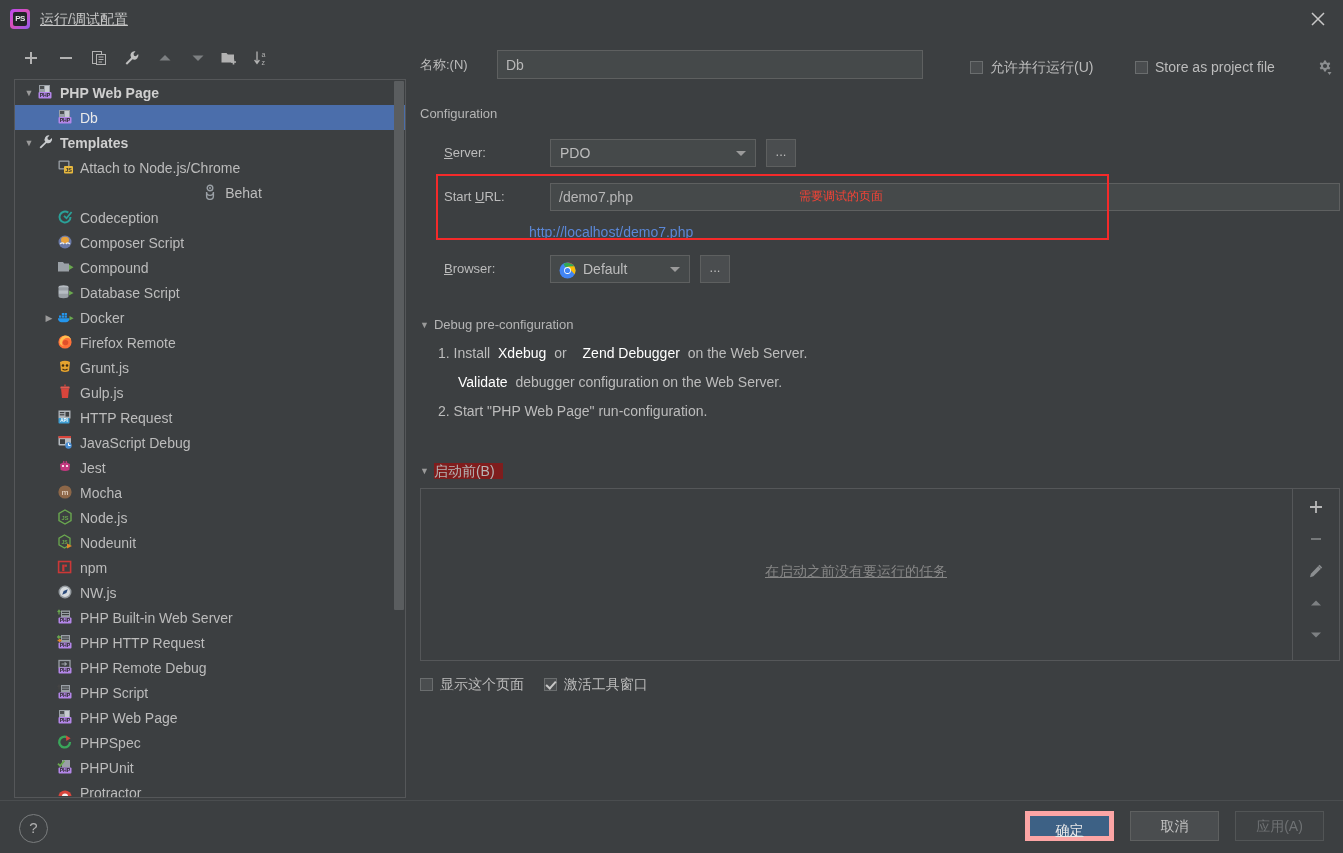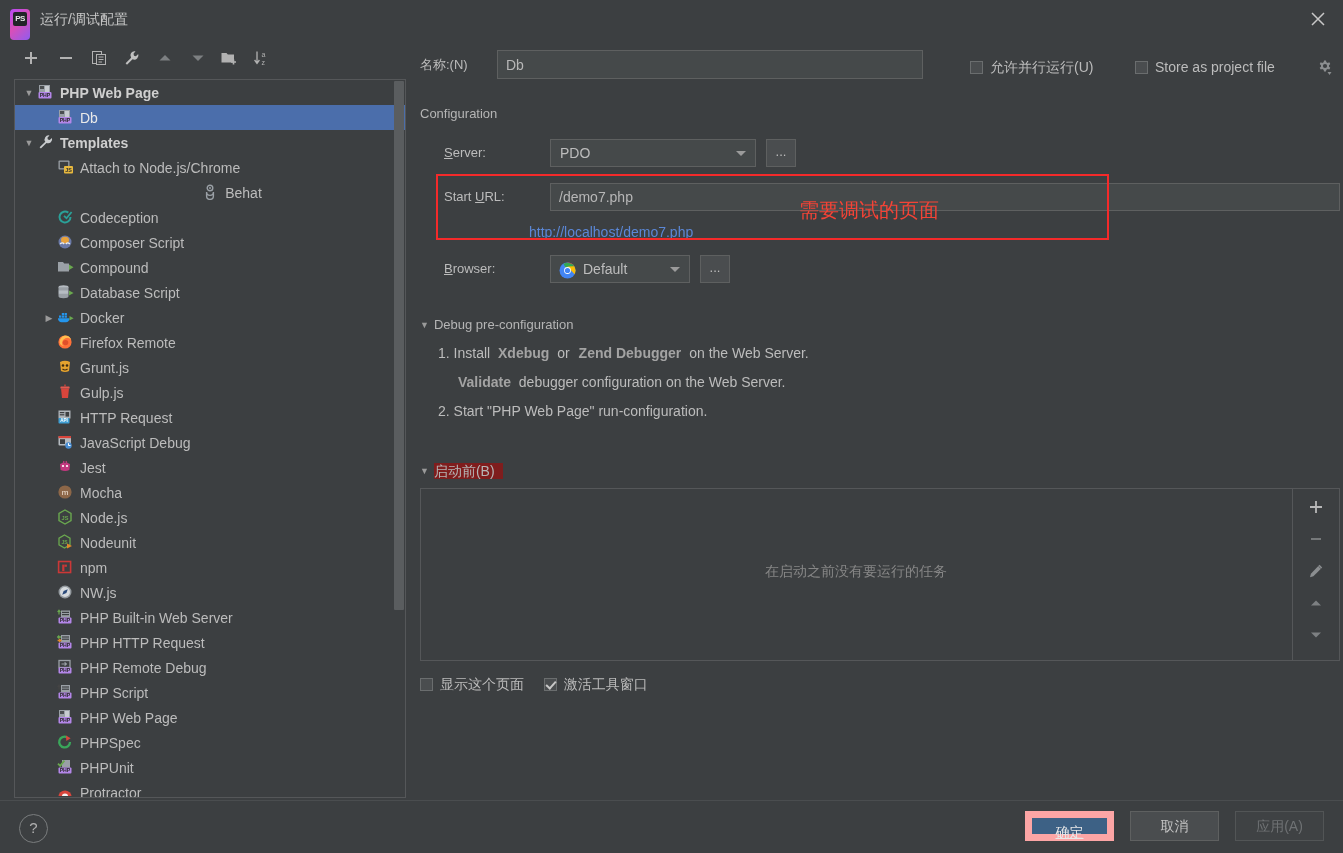--- a/index.html
+++ b/index.html
@@ -7,25 +7,25 @@
     width:1343px;height:853px;overflow:hidden;
     background:#3c3f41;
     font-family:"Liberation Sans","DejaVu Sans",sans-serif;
     font-size:13px;color:#bbbbbb;
     -webkit-font-smoothing:antialiased;
   }
   #root{position:relative;width:1343px;height:853px;background:#3c3f41;}
 
   
   .titlebar{position:absolute;left:0;top:0;width:1343px;height:38px;background:#3c3f41;}
-  .ps-icon{position:absolute;left:10px;top:9px;width:20px;height:31px;border-radius:4px;
+  .ps-icon{position:absolute;left:10px;top:9px;width:20px;height:20px;border-radius:4px;
     background:linear-gradient(135deg,#b74af7 0%,#d94fb8 45%,#8f5cf0 100%);}
   .ps-icon .inner{position:absolute;left:3px;top:3px;width:14px;height:14px;background:#222428;border-radius:2px;
     color:#e6e6e6;font-size:8px;font-weight:bold;line-height:14px;text-align:center;letter-spacing:-0.5px;}
-  .title-text{position:absolute;left:40px;top:9px;font-size:14px;color:#c8c8c8;line-height:20px;}
+  .title-text{position:absolute;left:40px;top:9px;font-size:14px;color:#c8c8c8;line-height:20px;text-decoration:underline;}
   .close-btn{position:absolute;right:14px;top:8px;width:22px;height:22px;cursor:default;}
   .close-btn svg{display:block;}
 
   
   .left-toolbar{position:absolute;left:0;top:40px;width:406px;height:38px;background:#3c3f41;}
   .tb-icon{position:absolute;top:6px;width:26px;height:26px;cursor:default;}
   .tb-icon svg{display:block;margin:3px auto;}
 
   .tree-panel{position:absolute;left:14px;top:79px;width:392px;height:719px;
     background:#3c3f41;border:1px solid #555759;box-sizing:border-box;overflow:hidden;}
@@ -68,43 +68,43 @@
   .fieldrow{position:absolute;}
   .combo{position:absolute;box-sizing:border-box;height:28px;background:#45494a;
     border:1px solid #5e6060;color:#bdbdbd;font-size:14px;line-height:26px;padding-left:9px;cursor:default;}
   .combo .arrow{position:absolute;right:9px;top:11px;width:0;height:0;
     border-left:5px solid transparent;border-right:5px solid transparent;border-top:5px solid #9b9b9b;}
   .dots-btn{position:absolute;box-sizing:border-box;width:30px;height:28px;background:#4a4d4f;
     border:1px solid #5e6060;color:#bdbdbd;font-size:13px;line-height:23px;text-align:center;cursor:default;}
   .textinput{position:absolute;box-sizing:border-box;height:28px;background:#45494a;border:1px solid #5e6060;
     color:#b7b7b7;font-size:14px;padding:0 8px;line-height:26px;font-family:inherit;}
   .linktext{color:#5b87d6;font-size:14px;}
-  .annot{position:absolute;color:#f44336;font-size:20px;margin-top:9px;}
+  .annot{position:absolute;color:#f44336;font-size:12px;}
   .redbox{position:absolute;border:2px solid #f52a2a;box-sizing:border-box;pointer-events:none;}
 
   .dbg-line{position:absolute;font-size:14px;color:#bcbcbc;white-space:nowrap;}
-  .dbg-link{color:#a3a3a3;font-weight:bold;}
+  .dbg-link{color:#ffffff;}
 
   .tasks-box{position:absolute;left:6px;top:444px;width:920px;height:173px;box-sizing:border-box;
     background:#3c3f41;border:1px solid #555759;}
-  .tasks-empty{position:absolute;left:0;right:48px;top:74px;text-align:center;color:#868686;font-size:14px;}
+  .tasks-empty{position:absolute;left:0;right:48px;top:74px;text-align:center;color:#868686;font-size:14px;text-decoration:underline;}
   .tasks-side{position:absolute;right:0;top:0;width:46px;height:171px;border-left:1px solid #555759;}
   .side-btn{position:absolute;left:7px;width:32px;height:30px;cursor:default;}
   .side-btn svg{display:block;margin:6px auto;}
 
   .bottom-chks{position:absolute;left:6px;top:632px;}
   .bc{display:inline-block;margin-right:16px;font-size:14px;cursor:default;}
 
   
   .footer{position:absolute;left:0;top:800px;width:1343px;height:53px;background:#3c3f41;border-top:1px solid #4a4d4f;}
   .help-btn{position:absolute;left:19px;top:13px;width:27px;height:27px;border-radius:50%;
     border:1px solid #7a7d7e;color:#b0b0b0;font-size:15px;line-height:25px;text-align:center;cursor:default;}
   .btn{position:absolute;top:10px;height:30px;box-sizing:border-box;font-size:14px;
     text-align:center;line-height:28px;cursor:default;font-family:inherit;}
-  .btn.primary{background:#3d6185;border:7px solid #fca5a5;color:#e8e8e8;text-decoration:underline;}
+  .btn.primary{background:#3d6185;border:5px solid #fca5a5;color:#e8e8e8;text-decoration:underline;}
   .btn.normal{background:#4a4d4f;border:1px solid #5e6060;color:#c4c4c4;}
   .btn.disabled{background:#3f4244;border:1px solid #525556;color:#6f7274;}
 </style>
 </head>
 <body>
 
 <div id="root">
 
   <div class="titlebar">
     <div class="ps-icon">
@@ -411,21 +411,21 @@
         <div class="sec-line"></div>
         <span class="sec-tw" style="background:#3c3f41;">▼</span>
         <span class="sec-title" style="background:#3c3f41;">Debug pre-configuration</span>
       </div>
     </div>
 
     <div class="dbg-line" style="left:24px;top:301px;">
       <span>1. Install</span>
       <span class="dbg-link" style="margin-left:4px">Xdebug</span>
       <span style="margin-left:4px">or</span>
-      <span class="dbg-link" style="margin-left:5px">Zend Debugger</span>
+      <span class="dbg-link" style="margin-left:12px">Zend Debugger</span>
       <span style="margin-left:4px">on the Web Server.</span>
     </div>
     <div class="dbg-line" style="left:44px;top:330px;">
       <span class="dbg-link">Validate</span>
       <span style="margin-left:4px">debugger configuration on the Web Server.</span>
     </div>
     <div class="dbg-line" style="left:24px;top:359px;">2. Start "PHP Web Page" run-configuration.</div>
 
     <div class="sec" style="left:6px;top:419px;width:920px;">
       <div class="sec-wrap" style="position:relative;height:16px;">

